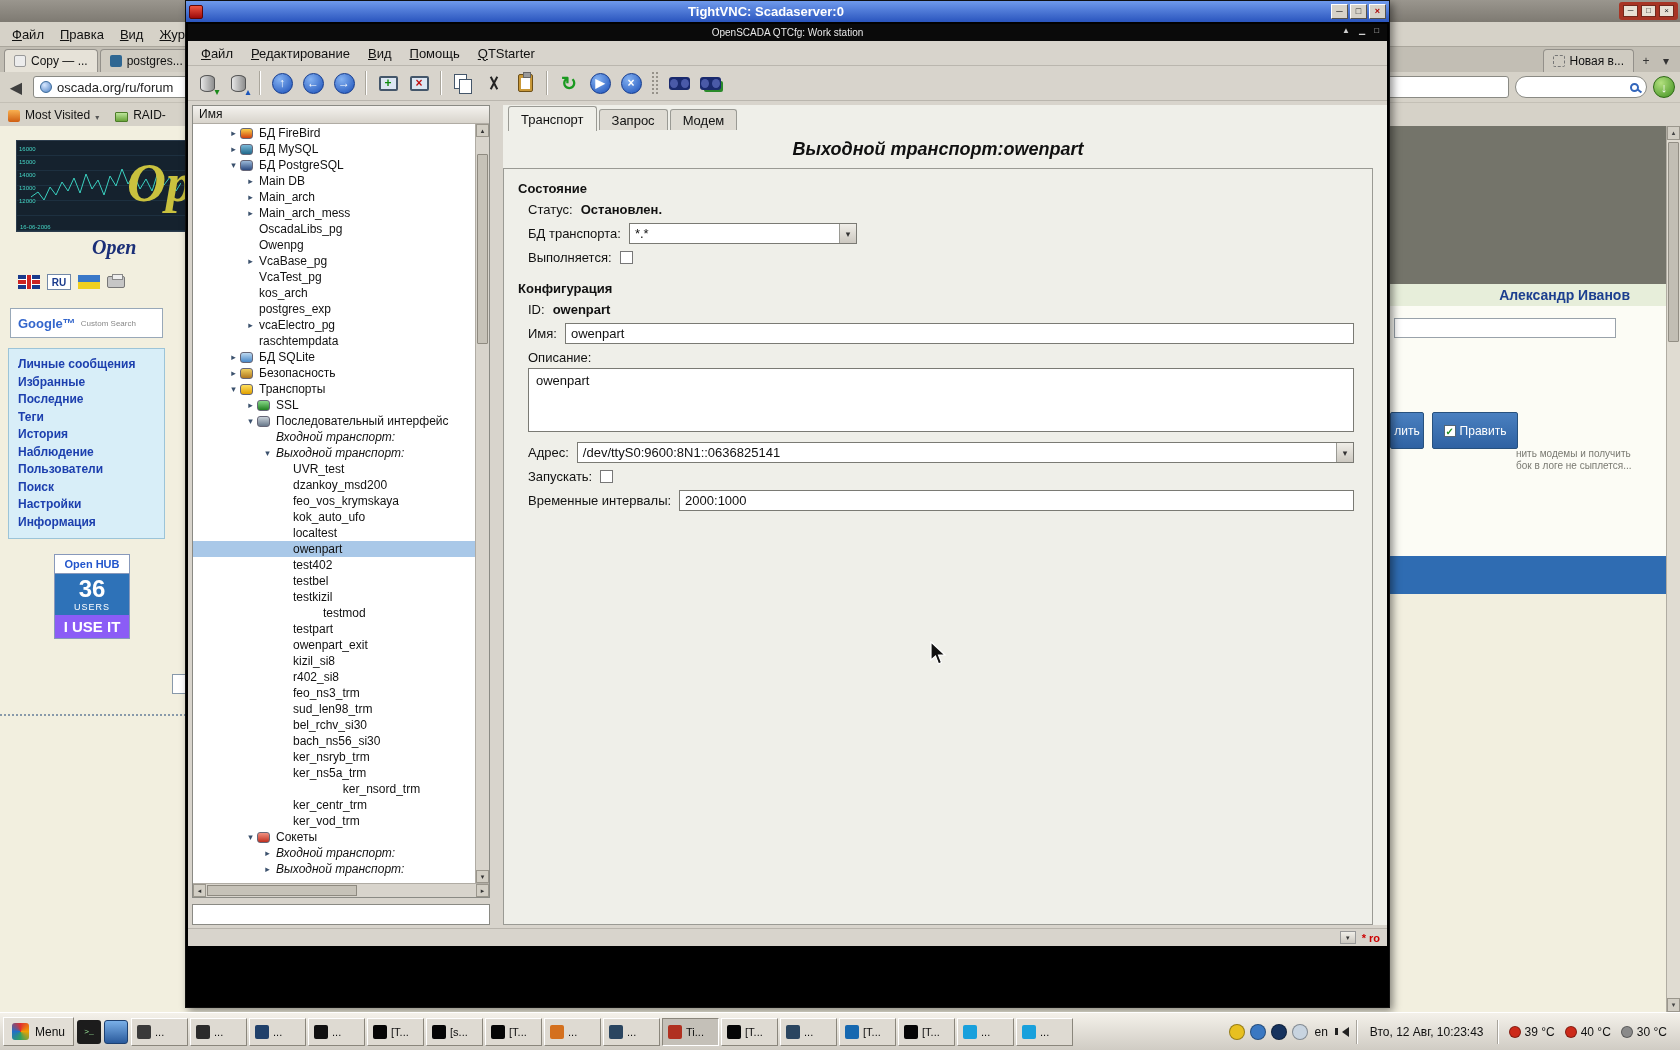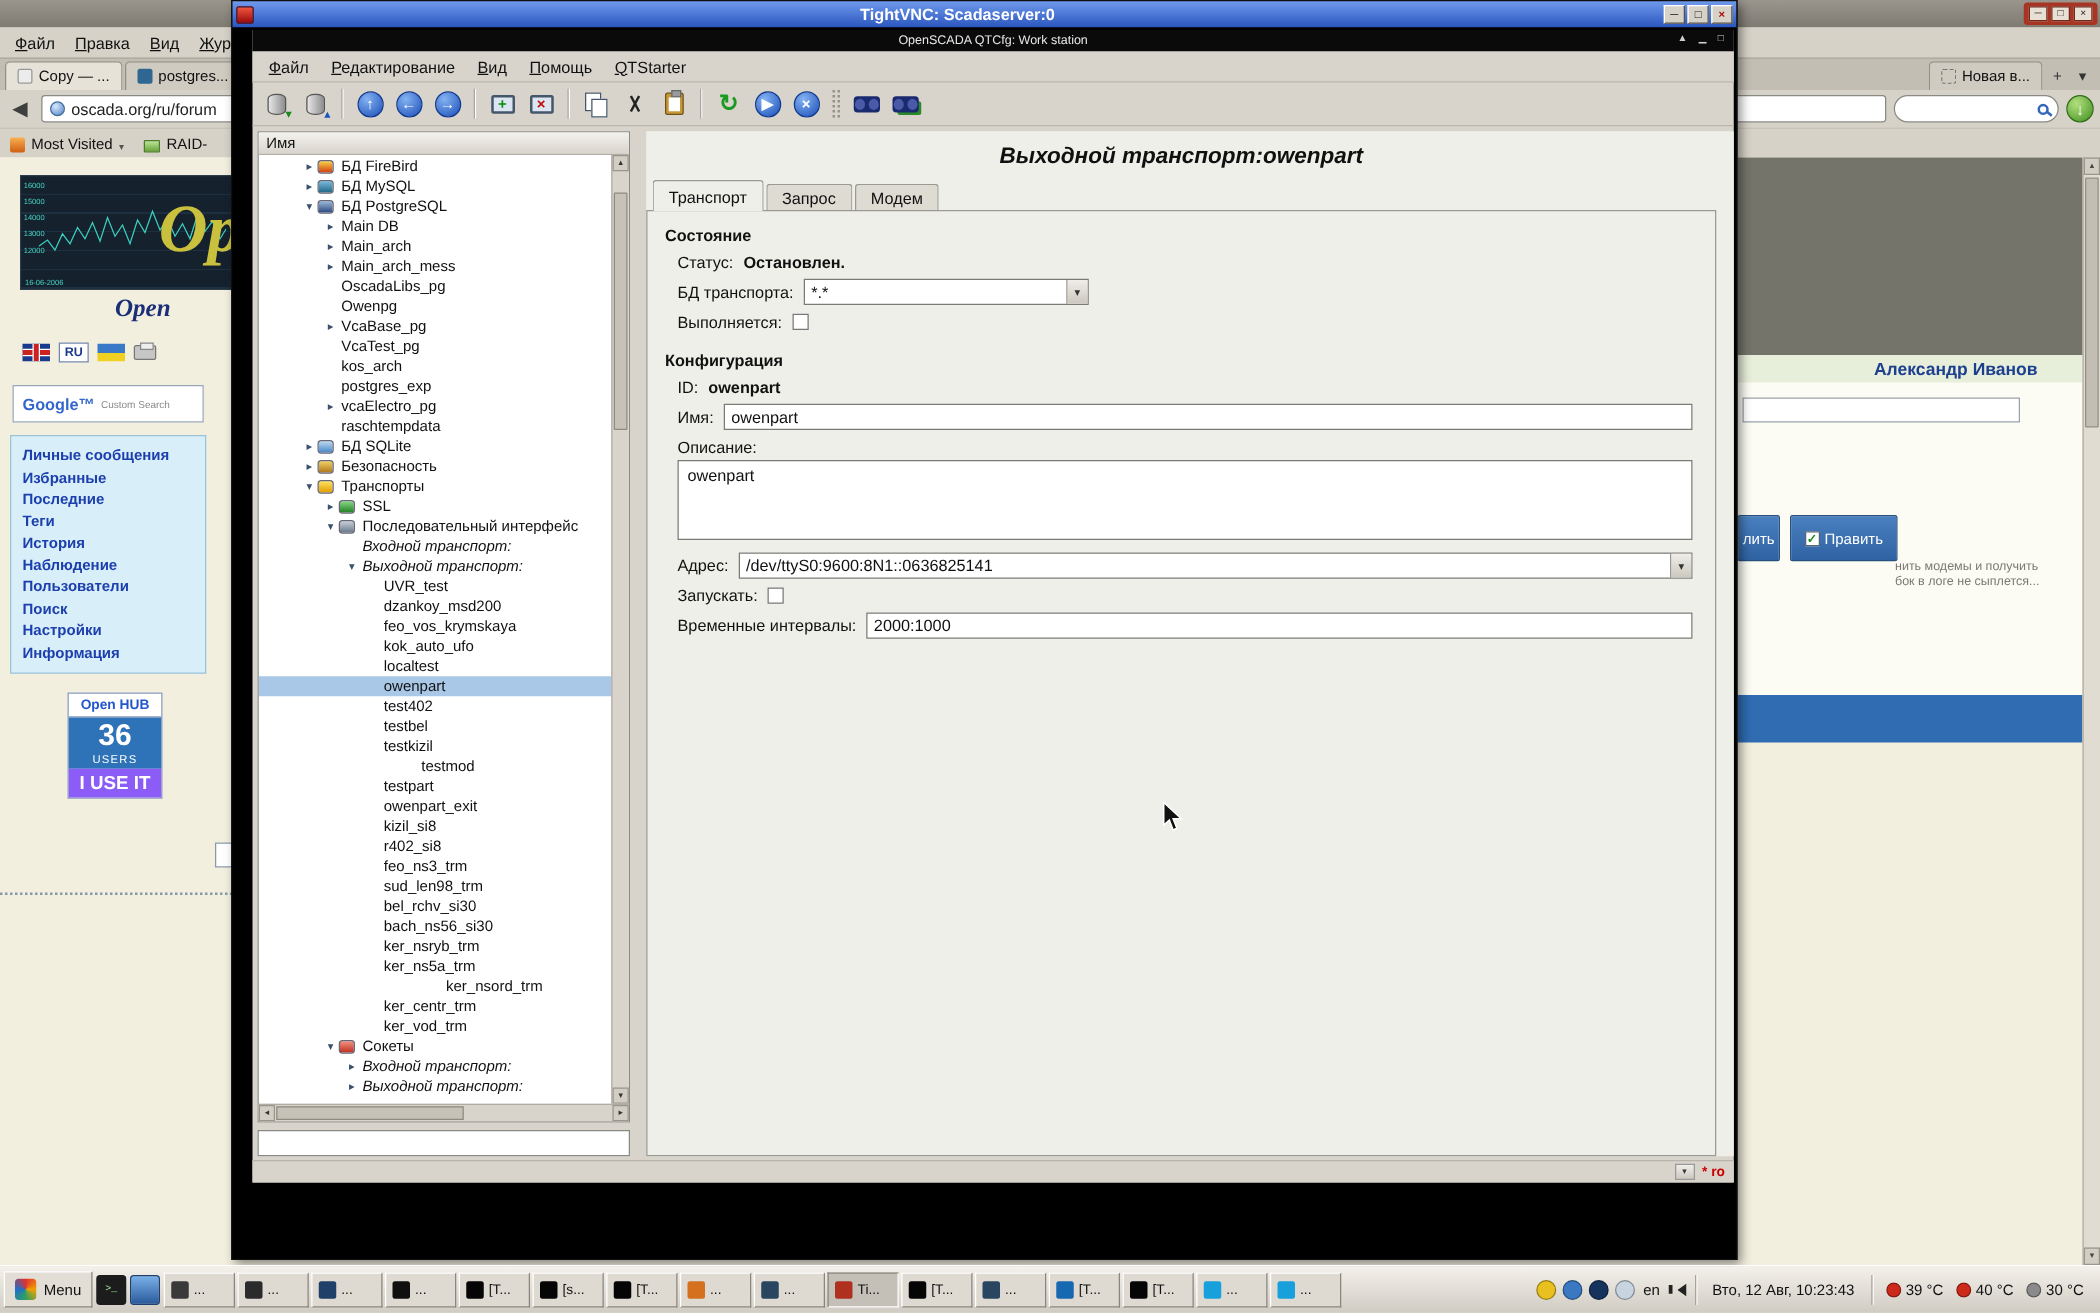--- a/index.html
+++ b/index.html
@@ -95,21 +95,21 @@
 #vnc{position:absolute;left:185px;top:0;width:1205px;height:1008px;background:#000;border:1px solid #101010;box-shadow:3px 3px 8px rgba(0,0,0,.45);z-index:5}
 #vnc-titlebar{height:21px;background:linear-gradient(#6f9aec,#2a55be);display:flex;align-items:center;padding:0 3px;color:#fff}
 .vnc-app-icon{width:14px;height:14px;background:linear-gradient(#f05540,#9c0a0a);border:1px solid #5e0606;border-radius:2px;flex:none}
 #vnc-title{flex:1;text-align:center;font-weight:bold;font-size:13px}
 #vnc-btns{display:flex}
 .vnc-btn{width:17px;height:15px;background:#d6d2c8;border:1px solid #fff;border-right-color:#55524c;border-bottom-color:#55524c;font-size:9px;line-height:13px;text-align:center;color:#222;margin-left:2px}
 .vnc-close{color:#a00;font-weight:bold}
 #vnc-desktop{position:absolute;left:0;top:21px;right:0;bottom:0;background:#000}
 
 
-#app{position:absolute;left:16px;top:2px;right:2px;height:922px;background:#d8d4cc;display:flex;flex-direction:column}
+#app{position:absolute;left:2px;top:2px;right:2px;height:922px;background:#d8d4cc;display:flex;flex-direction:column}
 #app-titlebar{height:17px;background:#0a0a0a;color:#e8e8e8;display:flex;align-items:center;justify-content:center;font-size:10px;position:relative;flex:none}
 #app-wbtns{position:absolute;right:8px;top:2px;display:flex;gap:9px;font-size:8px;color:#cfcfcf}
 #app-menubar{height:25px;display:flex;align-items:center;padding-left:4px;background:#d8d4cc;border-bottom:1px solid #bab6ae;flex:none}
 .qt-menu-item{display:inline-block;font-size:13px;padding:3px 9px}
 .qt-menu-item::first-letter{text-decoration:underline}
 #app-toolbar{height:35px;display:flex;align-items:center;padding:0 5px;gap:3px;border-bottom:1px solid #bab6ae;flex:none}
 .tb-btn{width:28px;height:28px;display:flex;align-items:center;justify-content:center;border-radius:2px}
 .tb-sep{width:2px;height:24px;background:#aaa69c;border-right:1px solid #fff;margin:0 4px}
 .tb-grip{width:6px;height:22px;border-left:2px dotted #96928a;border-right:2px dotted #96928a;margin:0 4px}
 .tb-ico{display:flex;align-items:center;justify-content:center}
@@ -653,26 +653,26 @@
                 <span id="hs-thumb"></span>
                 <span id="hs-right" class="hs-btn">▸</span>
               </div>
             </div>
             <input id="tree-filter" value="" style="">
           </div>
 
           <div id="splitter"></div>
 
           <div id="form-area">
-            <div id="panel-title">Выходной транспорт:owenpart</div>
             <div id="panel-tabs">
                 <span class="tab active">Транспорт</span>
                 <span class="tab">Запрос</span>
                 <span class="tab">Модем</span>
               </div>
+            <div id="panel-title">Выходной транспорт:owenpart</div>
             <div id="tab-content">
               <div class="group-title">Состояние</div>
               <div class="frow">
                 <label>Статус:</label>
                 <span class="bold-val">Остановлен.</span>
               </div>
               <div class="frow">
                 <label>БД транспорта:</label>
                 <span id="db-combo" class="combo">
                   <span class="cv">*.*</span>

